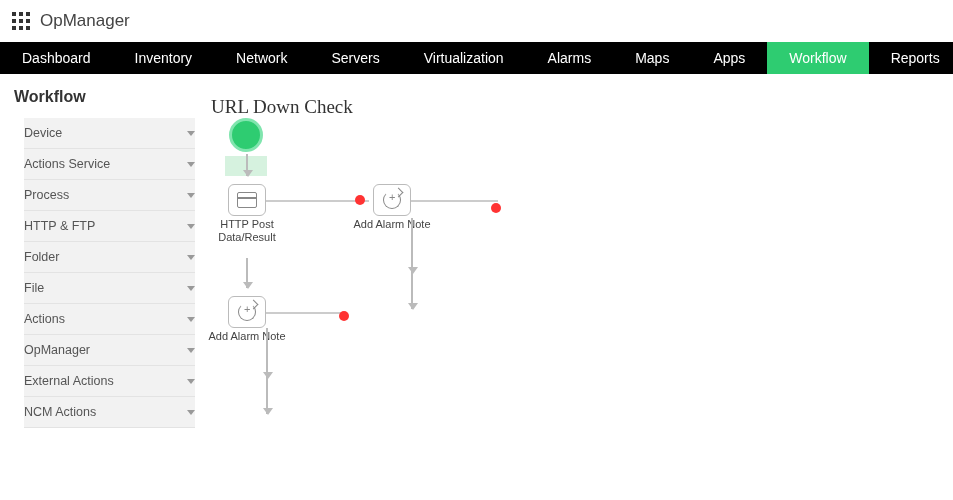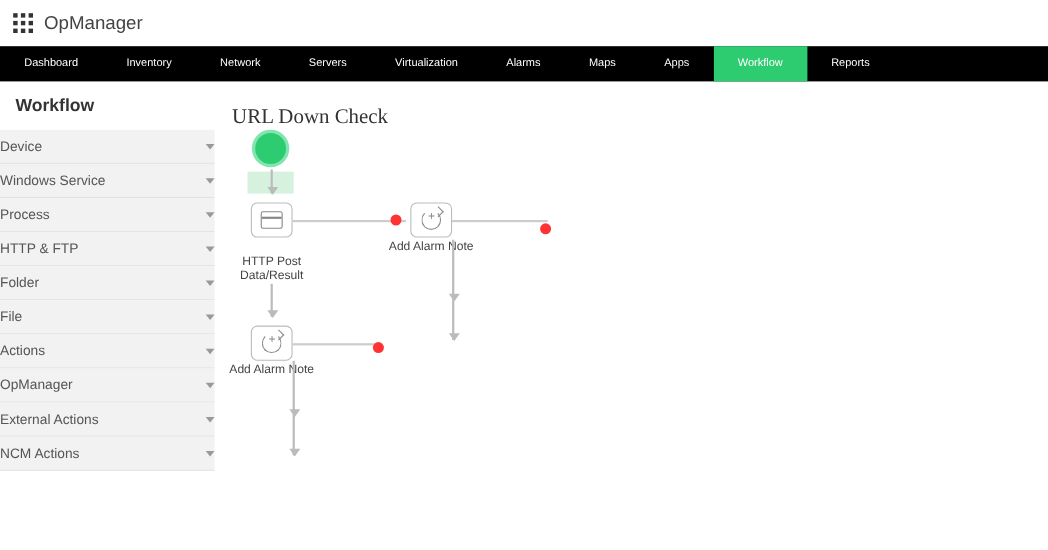--- a/index.html
+++ b/index.html
@@ -6,28 +6,28 @@
     body { font-family: -apple-system, BlinkMacSystemFont, "Segoe UI", Arial, sans-serif; background: #fff; font-size: 13px; color: #333; }
 
     
     .appbar { display: flex; align-items: center; height: 42px; padding: 0 12px; background: #fff; }
     .appbar .apps-icon { width: 18px; height: 18px; margin-right: 10px; display: flex; flex-wrap: wrap; gap: 1px; justify-content: space-between; align-content: space-between; }
     .appbar .apps-icon i { width: 4px; height: 4px; background: #333; display: block; }
     .appbar .brand { font-size: 17px; color: #444; font-weight: 400; }
 
     
     .navbar { display: flex; background: #000; height: 32px; }
-    .navbar .item { color: #fff; font-size: 10px; padding: 0 22px; line-height: 32px; cursor: pointer; white-space: nowrap; }
+    .navbar .item { color: #fff; font-size: 14px; padding: 0 22px; line-height: 32px; cursor: pointer; white-space: nowrap; }
     .navbar .item.active { background: #2ecc71; }
 
     
     .layout { display: flex; }
     .sidebar { width: 195px; }
     .sidebar h2 { font-size: 16px; font-weight: 600; padding: 14px 14px 12px; }
-    .acc-item { display: flex; justify-content: space-between; align-items: center; padding: 8px 0; background: #f2f2f2; border-bottom: 1px solid #e3e3e3; font-size: 12.5px; color: #555; cursor: pointer; }
+    .acc-item { display: flex; justify-content: space-between; align-items: center; padding: 8px 0; background: #f2f2f2; border-bottom: 1px solid #e3e3e3; font-size: 12.5px; color: #555; cursor: pointer; margin-left: 24px; }
     .acc-item .chev-down { width: 0; height: 0; border-left: 4px solid transparent; border-right: 4px solid transparent; border-top: 5px solid #999; }
 
     .main { flex: 1; padding: 22px 16px; }
     .main h1 { font-size: 19px; font-weight: 400; font-family: Georgia, "Times New Roman", serif; color: #333; }
 
     
     .canvas { position: relative; height: 360px; }
     .start-circle { position: absolute; left: 18px; top: 0; width: 34px; height: 34px; border-radius: 50%; background: #2ecc71; border: 3px solid #80e5ae; }
     .hshade { position: absolute; left: 14px; top: 38px; width: 42px; height: 20px; background: #d6f2df; }
     .node { position: absolute; width: 38px; height: 32px; border: 1px solid #bbb; border-radius: 6px; background: #fff; display: flex; align-items: center; justify-content: center; }
@@ -78,21 +78,21 @@
 </div>
 
 <div class="layout">
   <div class="sidebar">
     <h2>Workflow</h2>
     <div class="acc-item">
         <span>Device</span>
         <span class="chev-down"></span>
       </div>
     <div class="acc-item">
-        <span>Windows Service</span>
+        <span>Actions Service</span>
         <span class="chev-down"></span>
       </div>
     <div class="acc-item">
         <span>Process</span>
         <span class="chev-down"></span>
       </div>
     <div class="acc-item">
         <span>HTTP &amp; FTP</span>
         <span class="chev-down"></span>
       </div>
@@ -126,21 +126,21 @@
     <h1>URL Down Check</h1>
 
     <div class="canvas">
       <div class="start-circle"></div>
       <div class="hshade"></div>
       <div class="arrow-v" style="left:35px; top:36px; height:22px;"></div>
 
       <div class="node" style="left:17px; top:66px;">
           <span class="ic-browser"></span>
         </div>
-      <div class="node-label" style="left:-4px; top:114px;">HTTP Post Data/Result</div>
+      <div class="node-label" style="left:-4px; top:100px;">HTTP Post Data/Result</div>
 
       <div class="hline" style="left:55px; top:82px; width:103px;"></div>
       <div class="red-dot" style="left:144px; top:77px;"></div>
 
       <div class="node" style="left:162px; top:66px;">
           <span class="ic-clock"></span>
         </div>
       <div class="node-label" style="left:141px; top:100px;">Add Alarm Note</div>
 
       <div class="hline" style="left:200px; top:82px; width:87px;"></div>

